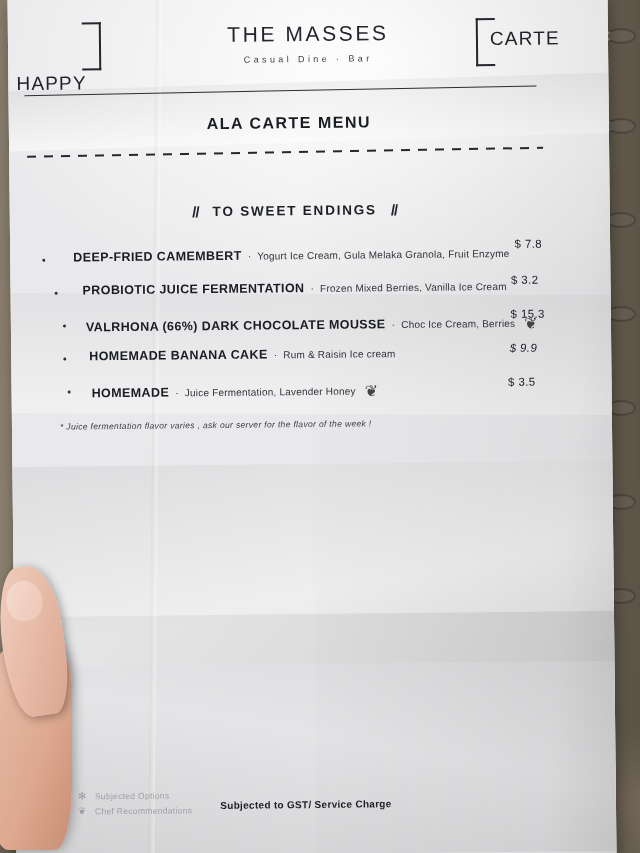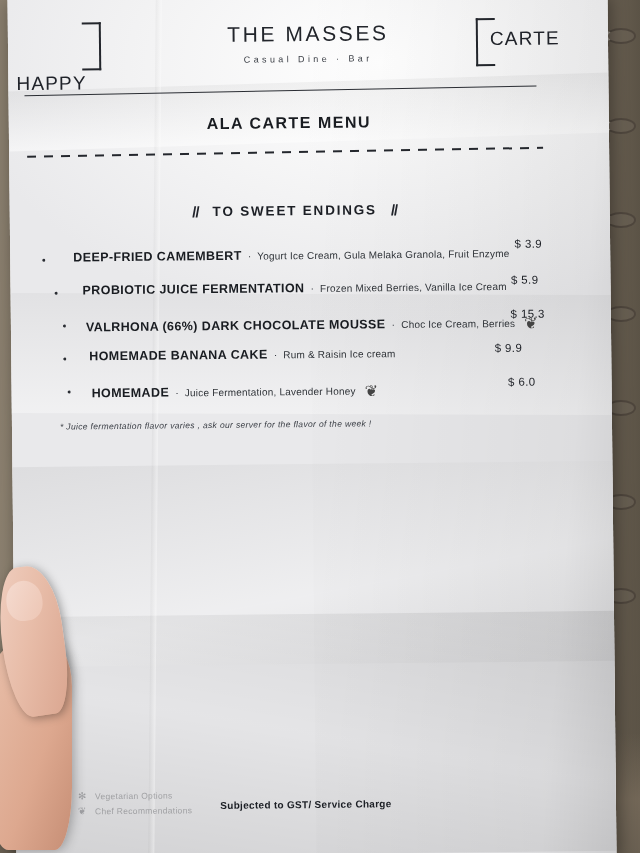--- a/index.html
+++ b/index.html
@@ -244,21 +244,21 @@
 
   
   .r0 .item-main { left: 33px; top: 2px; }
   .r1 .item-main { left: 42px; top: 2px; }
   .r2 .item-main { left: 45px; top: 2px; }
   .r3 .item-main { left: 48px; top: 2px; }
   .r4 .item-main { left: 50px; top: 2px; }
   .r0 .item-price { top: -6px; }
   .r1 .item-price { top: -3px; right: 42px; }
   .r2 .item-price { top: -2px; right: 36px; }
-  .r3 .item-price { top: -1px; right: 59px; }
+  .r3 .item-price { top: -1px; right: 44px; font-style: italic; }
   .r4 .item-price { top: 0px;  right: 46px; }
   .r0 .bullet { left: 2px; }
   .r1 .bullet { left: 14px; }
   .r2 .bullet { left: 22px; }
   .r3 .bullet { left: 22px; }
   .r4 .bullet { left: 26px; }
 
   #footnote {
     position: absolute;
     left: 48px;
@@ -403,31 +403,31 @@
 
       <div id="items">
 
         <div class="item-row r0">
           <span class="bullet"></span>
           <div class="item-main">
             <span class="item-name">DEEP-FRIED CAMEMBERT</span>
             <span class="dot-sep">·</span>
             <span class="item-desc">Yogurt Ice Cream, Gula Melaka Granola, Fruit Enzyme</span>
           </div>
-          <span class="item-price">$ 3.9</span>
+          <span class="item-price">$ 7.8</span>
         </div>
 
         <div class="item-row r1">
           <span class="bullet"></span>
           <div class="item-main">
             <span class="item-name">PROBIOTIC JUICE FERMENTATION</span>
             <span class="dot-sep">·</span>
             <span class="item-desc">Frozen Mixed Berries, Vanilla Ice Cream</span>
           </div>
-          <span class="item-price">$ 5.9</span>
+          <span class="item-price">$ 3.2</span>
         </div>
 
         <div class="item-row r2">
           <span class="bullet"></span>
           <div class="item-main">
             <span class="item-name">VALRHONA (66%) DARK CHOCOLATE MOUSSE</span>
             <span class="dot-sep">·</span>
             <span class="item-desc">Choc Ice Cream, Berries</span>
             <span class="chef-icon">❦</span>
           </div>
@@ -445,31 +445,31 @@
         </div>
 
         <div class="item-row r4">
           <span class="bullet"></span>
           <div class="item-main">
             <span class="item-name">HOMEMADE</span>
             <span class="dot-sep">·</span>
             <span class="item-desc">Juice Fermentation, Lavender Honey</span>
             <span class="chef-icon">❦</span>
           </div>
-          <span class="item-price">$ 6.0</span>
+          <span class="item-price">$ 3.5</span>
         </div>
 
       </div>
 
       <div id="footnote">* Juice fermentation flavor varies , ask our server for the flavor of the week !</div>
 
       <div id="legend">
         <div class="legend-row">
           <span class="legend-glyph">✻</span>
-          <span>Vegetarian Options</span>
+          <span>Subjected Options</span>
         </div>
         <div class="legend-row">
           <span class="legend-glyph">❦</span>
           <span>Chef Recommendations</span>
         </div>
       </div>
 
       <div id="gst-note">Subjected to GST/ Service Charge</div>
 
     </div>

